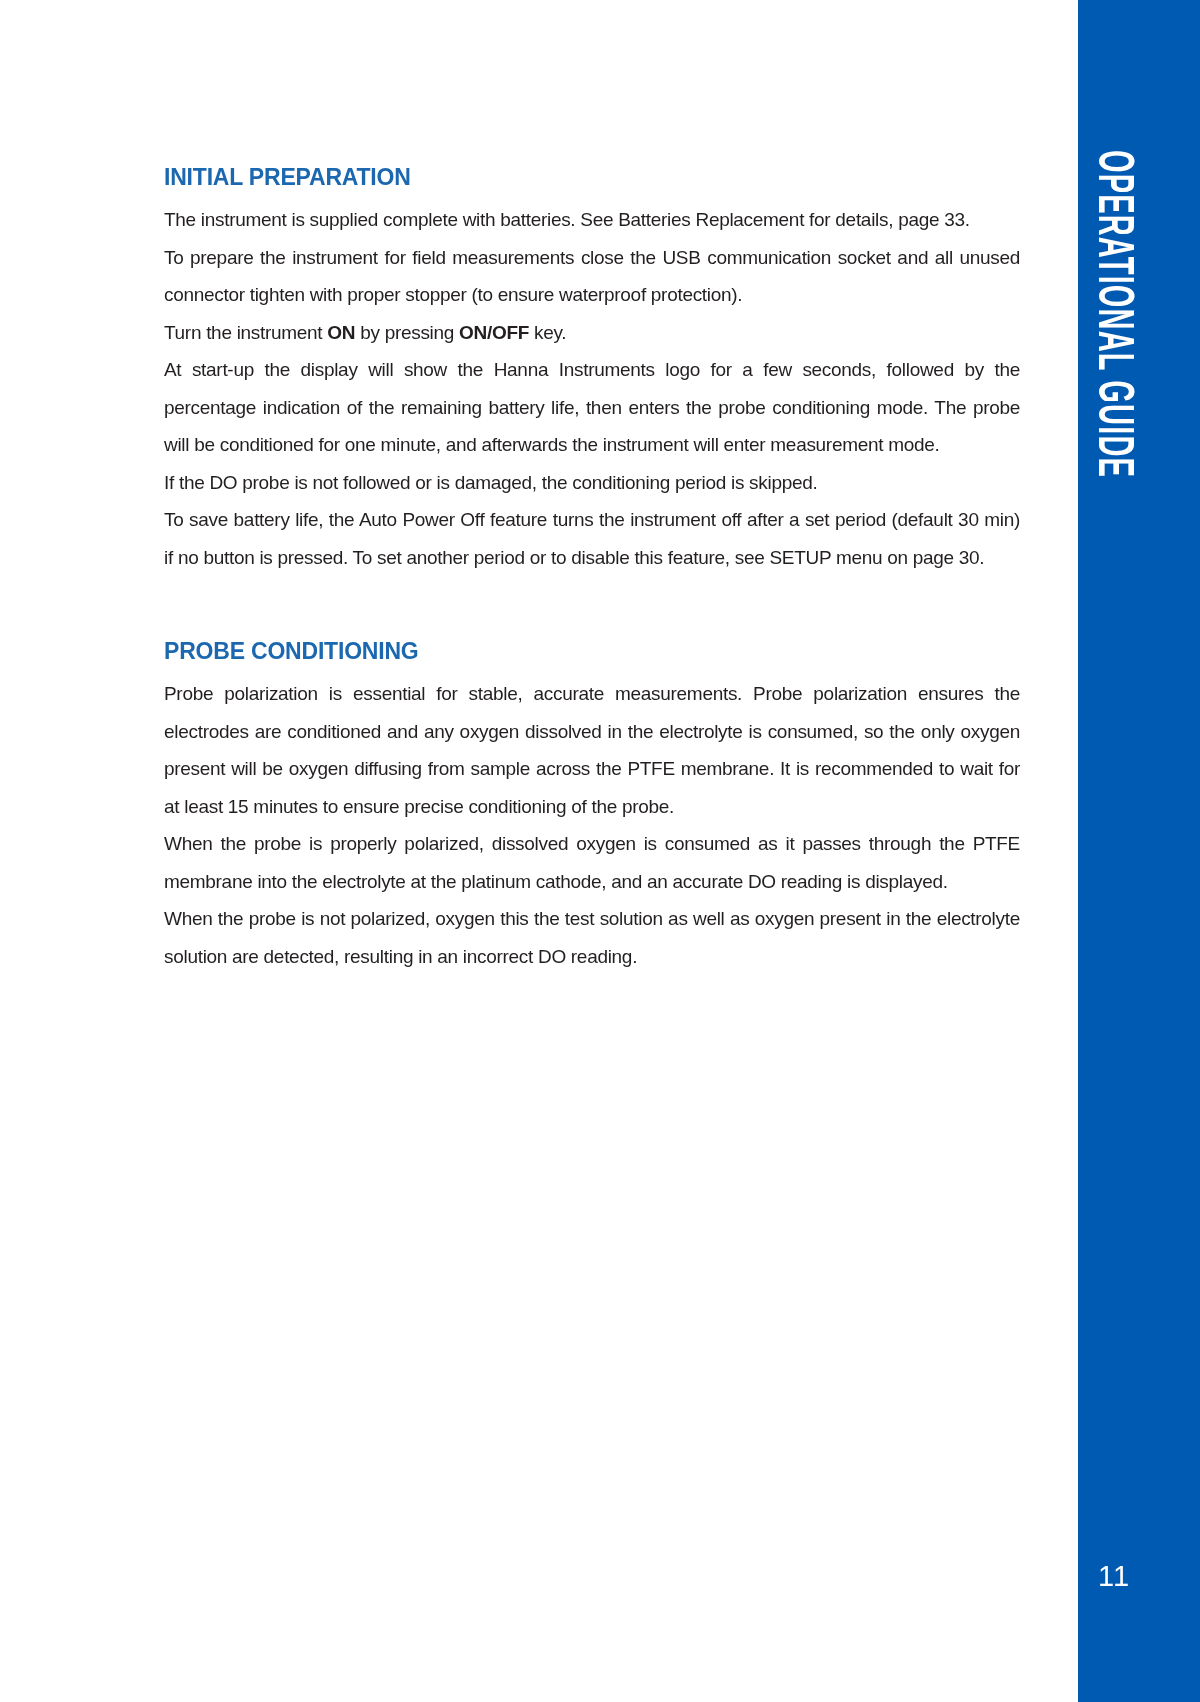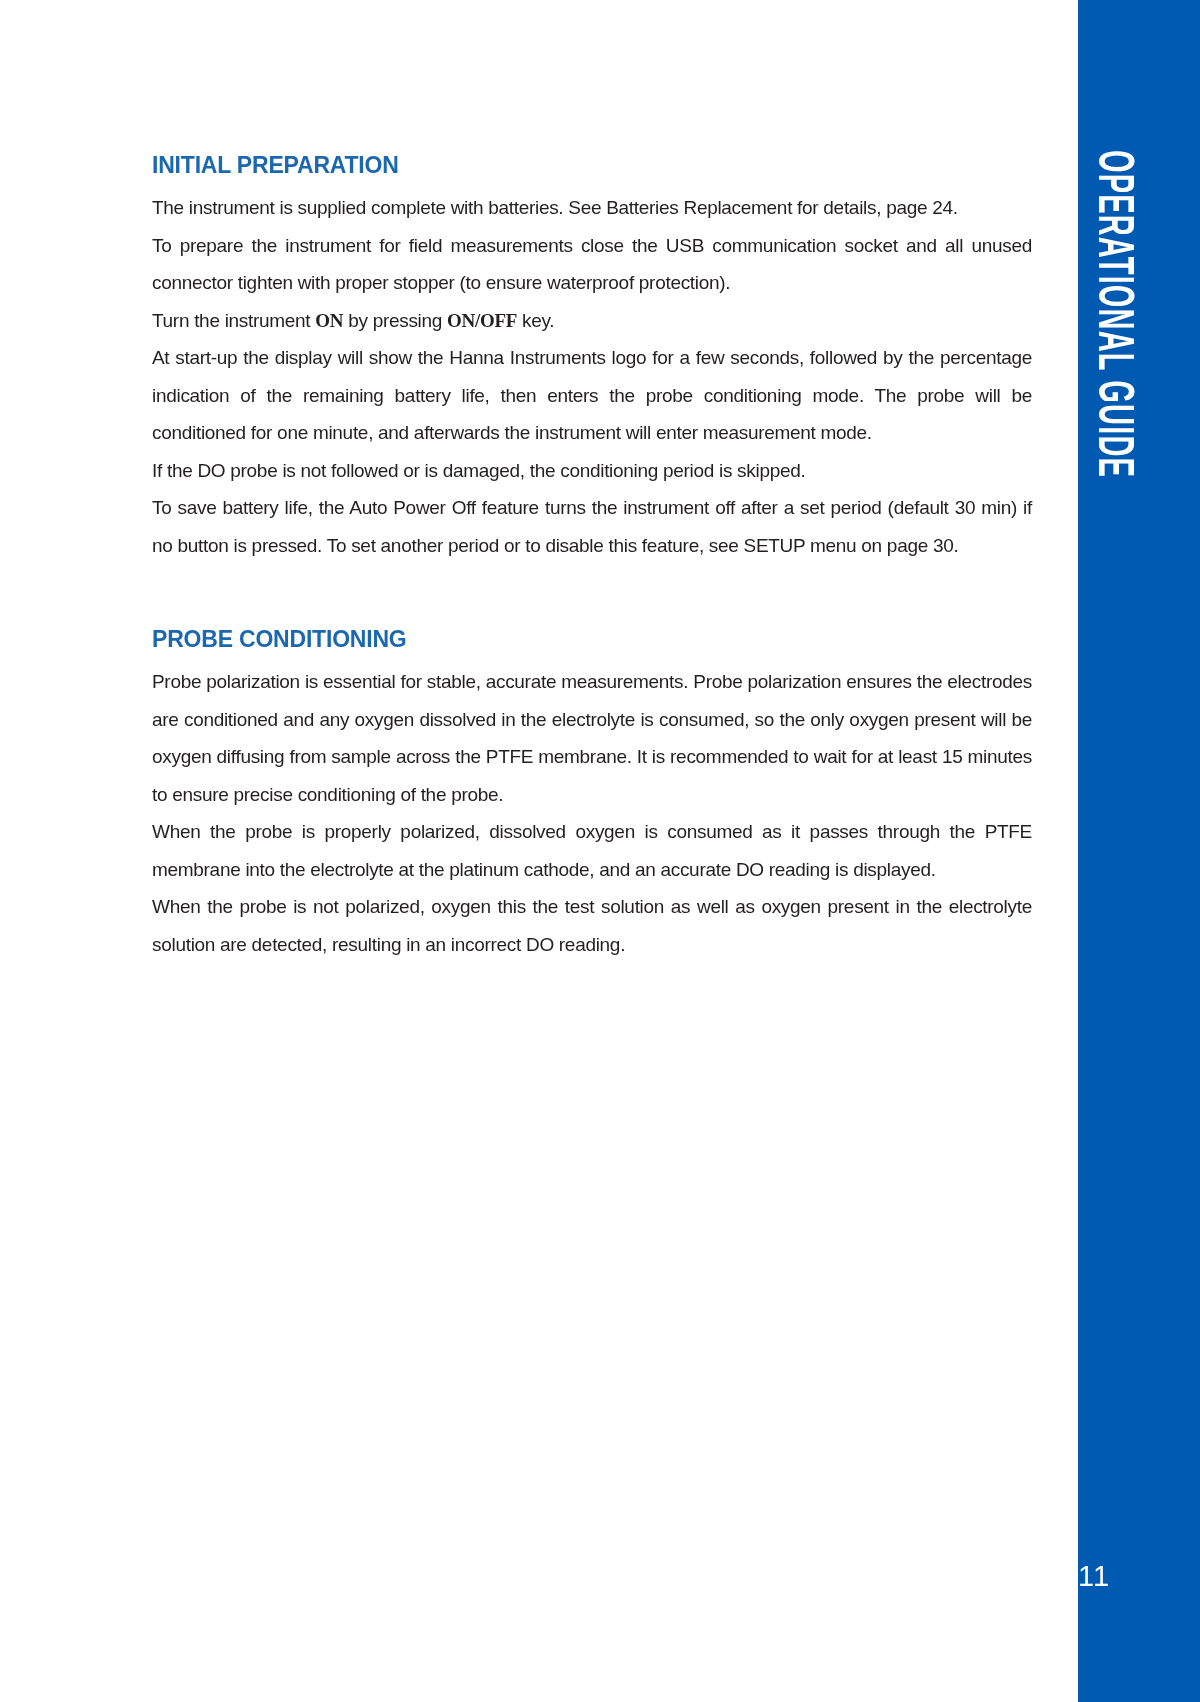--- a/index.html
+++ b/index.html
@@ -22,39 +22,39 @@
     position: absolute;
     inset: 0;
     background: var(--page-bg);
   }
   .content {
     position: absolute;
     left: 148px;
     top: 146px;
     width: 888px;
   }
-  .doc-section { margin: 4px; }
+  .doc-section { margin: 16px; }
   .doc-section + .doc-section { margin-top: 60px; }
   .section-heading {
     margin: 0 0 9px 0;
     font-size: 23px;
     font-weight: 700;
     letter-spacing: -0.2px;
     color: var(--heading-blue);
     line-height: 30px;
   }
   .body-paragraph {
     margin: 0;
     font-size: 19px;
     letter-spacing: -0.3px;
     line-height: 37.5px;
     text-align: justify;
     color: var(--body-text);
   }
-  .body-paragraph .bold { font-weight: 700; font-family: Liberation Serif, serif; }
+  .body-paragraph .bold { font-weight: 700; }
   .side-tab {
     position: absolute;
     left: 1078px;
     top: 0;
     width: 122px;
     height: 1702px;
     background: var(--sidebar-blue);
   }
   .side-tab-label {
     position: absolute;
@@ -67,37 +67,37 @@
     font-weight: 700;
     font-size: 50px;
     letter-spacing: 2px;
     white-space: nowrap;
   }
   .page-number {
     position: absolute;
     top: 1560px;
     left: 0;
     width: 72px;
-    text-align: left;
+    text-align: center;
     color: #FFFFFF;
     font-size: 29px;
     font-weight: 400;
     letter-spacing: 1px;
   }
 </style>
 </head>
 <body>
 
 <div class="page">
 
   <main class="content">
 
   <section class="doc-section">
         <h2 class="section-heading">INITIAL PREPARATION</h2>
-        <p class="body-paragraph"><span class="">The instrument is supplied complete with batteries. See Batteries Replacement for details, page 24.</span></p>
+        <p class="body-paragraph"><span class="">The instrument is supplied complete with batteries. See Batteries Replacement for details, page 33.</span></p>
         <p class="body-paragraph"><span class="">To prepare the instrument for field measurements close the USB communication socket and all unused connector tighten with proper stopper (to ensure waterproof protection).</span></p>
         <p class="body-paragraph"><span class="">Turn the instrument </span><span class="bold">ON</span><span class=""> by pressing </span><span class="bold">ON/OFF</span><span class=""> key.</span></p>
         <p class="body-paragraph"><span class="">At start-up the display will show the Hanna Instruments logo for a few seconds, followed by the percentage indication of the remaining battery life, then enters the probe conditioning mode. The probe will be conditioned for one minute, and afterwards the instrument will enter measurement mode.</span></p>
         <p class="body-paragraph"><span class="">If the DO probe is not followed or is damaged, the conditioning period is skipped.</span></p>
         <p class="body-paragraph"><span class="">To save battery life, the Auto Power Off feature turns the instrument off after a set period (default 30 min) if no button is pressed. To set another period or to disable this feature, see SETUP menu on page 30.</span></p>
       </section>
       <section class="doc-section">
         <h2 class="section-heading">PROBE CONDITIONING</h2>
         <p class="body-paragraph"><span class="">Probe polarization is essential for stable, accurate measurements. Probe polarization ensures the electrodes are conditioned and any oxygen dissolved in the electrolyte is consumed, so the only oxygen present will be oxygen diffusing from sample across the PTFE membrane. It is recommended to wait for at least 15 minutes to ensure precise conditioning of the probe.</span></p>
         <p class="body-paragraph"><span class="">When the probe is properly polarized, dissolved oxygen is consumed as it passes through the PTFE membrane into the electrolyte at the platinum cathode, and an accurate DO reading is displayed.</span></p>

